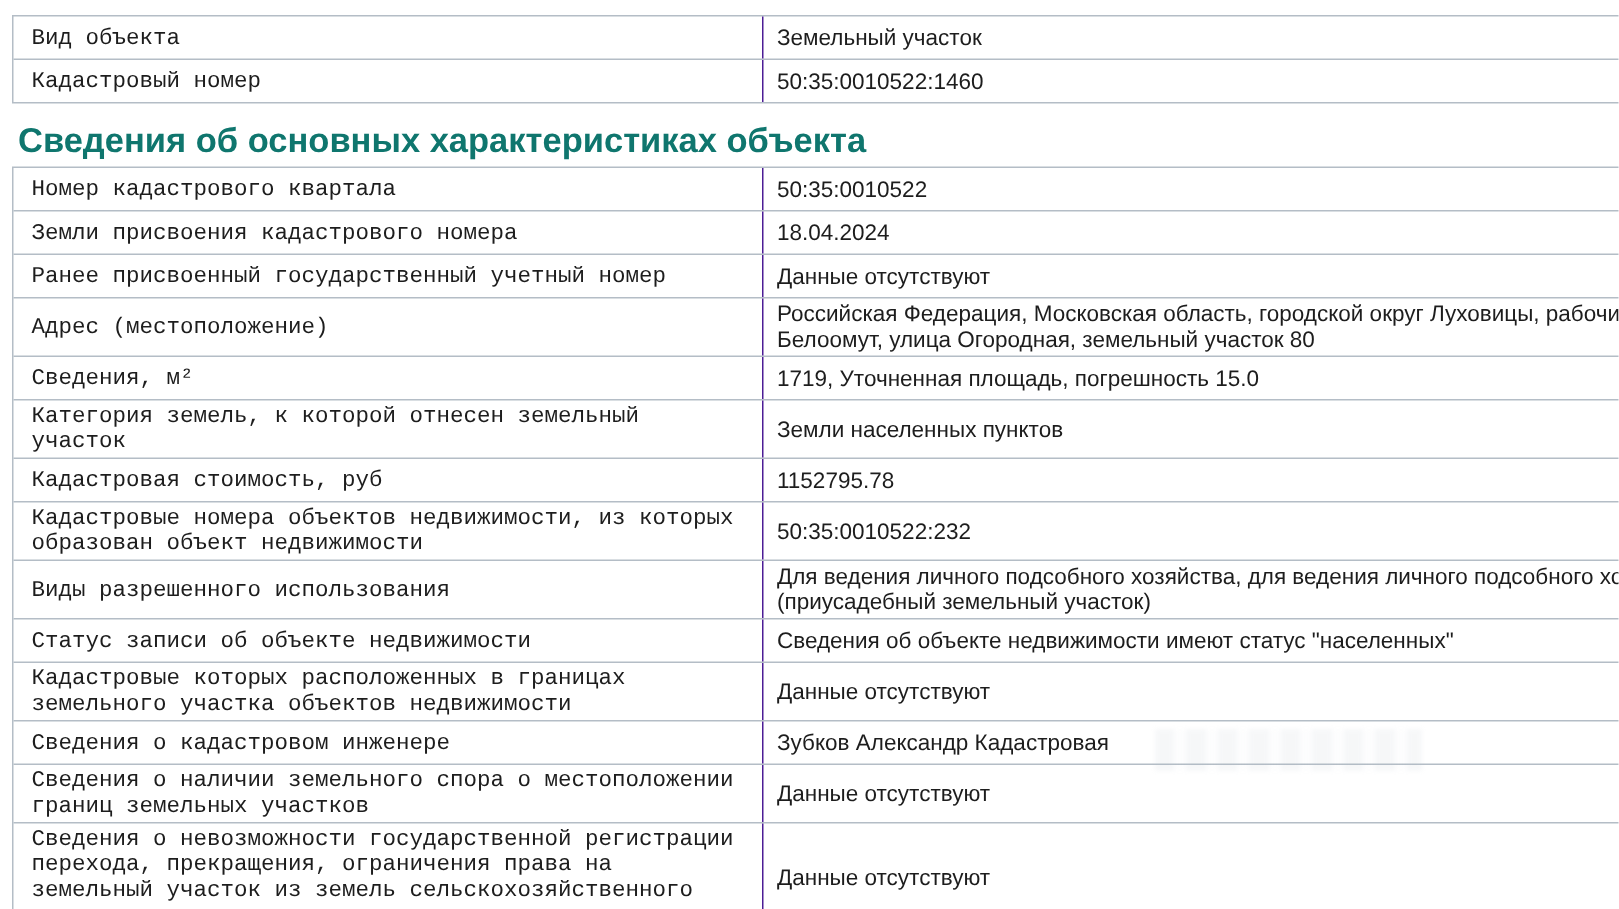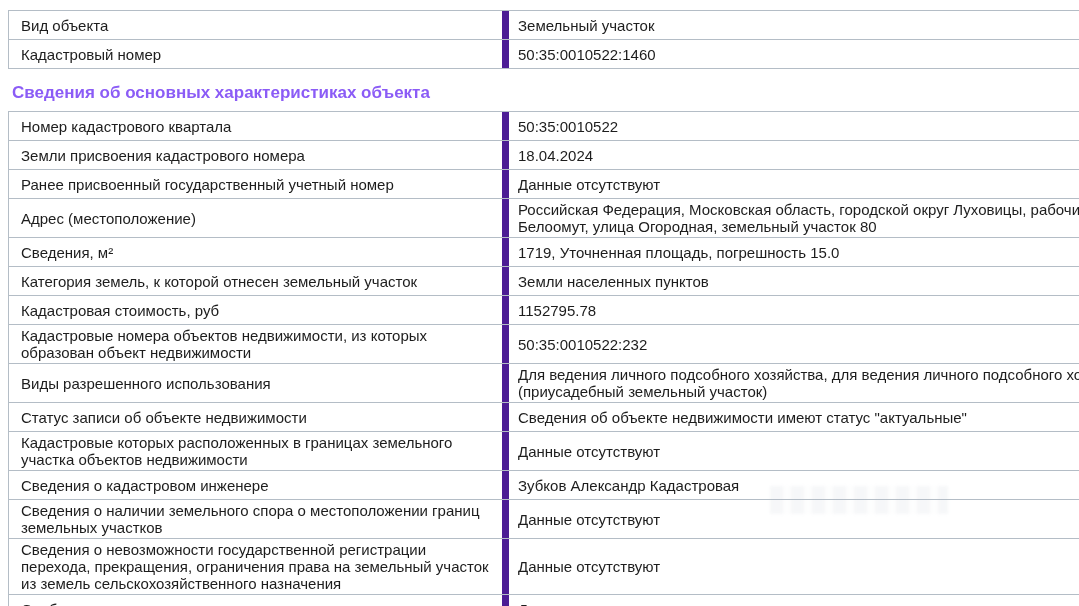--- a/index.html
+++ b/index.html
@@ -35,32 +35,33 @@
     display: flex;
     align-items: center;
     font-size: 15px;
     line-height: 17px;
     padding: 2px 10px 2px 12px;
     box-sizing: border-box;
   }
   .cell.label {
     width: 500px;
     min-width: 500px;
-    border-right: 7px solid #4c1d95;
+    border-right: 1px solid #4c1d95;
+    font-family: Liberation Mono, monospace;
   }
   .cell.value {
     flex: 1;
     padding-left: 9px;
   }
   .cell .txt { white-space: pre-line; }
   .section-title {
-    font-size: 17px;
+    font-size: 23px;
     line-height: 22px;
     font-weight: 700;
-    color: #8b5cf6;
+    color: #0f766e;
     margin: 13px 0 7px 4px;
   }
   .watermark {
     position: absolute;
     left: 770px;
     top: 486px;
     width: 178px;
     height: 28px;
     background: repeating-linear-gradient(
       90deg,
@@ -171,21 +172,21 @@
       <div class="cell value">
           <span class="txt">Для ведения личного подсобного хозяйства, для ведения личного подсобного хоз
 (приусадебный земельный участок)</span>
         </div>
     </div>
     <div class="row">
       <div class="cell label">
           <span class="txt">Статус записи об объекте недвижимости</span>
         </div>
       <div class="cell value">
-          <span class="txt">Сведения об объекте недвижимости имеют статус "актуальные"</span>
+          <span class="txt">Сведения об объекте недвижимости имеют статус "населенных"</span>
         </div>
     </div>
     <div class="row">
       <div class="cell label">
           <span class="txt">Кадастровые которых расположенных в границах земельного участка объектов недвижимости</span>
         </div>
       <div class="cell value">
           <span class="txt">Данные отсутствуют</span>
         </div>
     </div>

